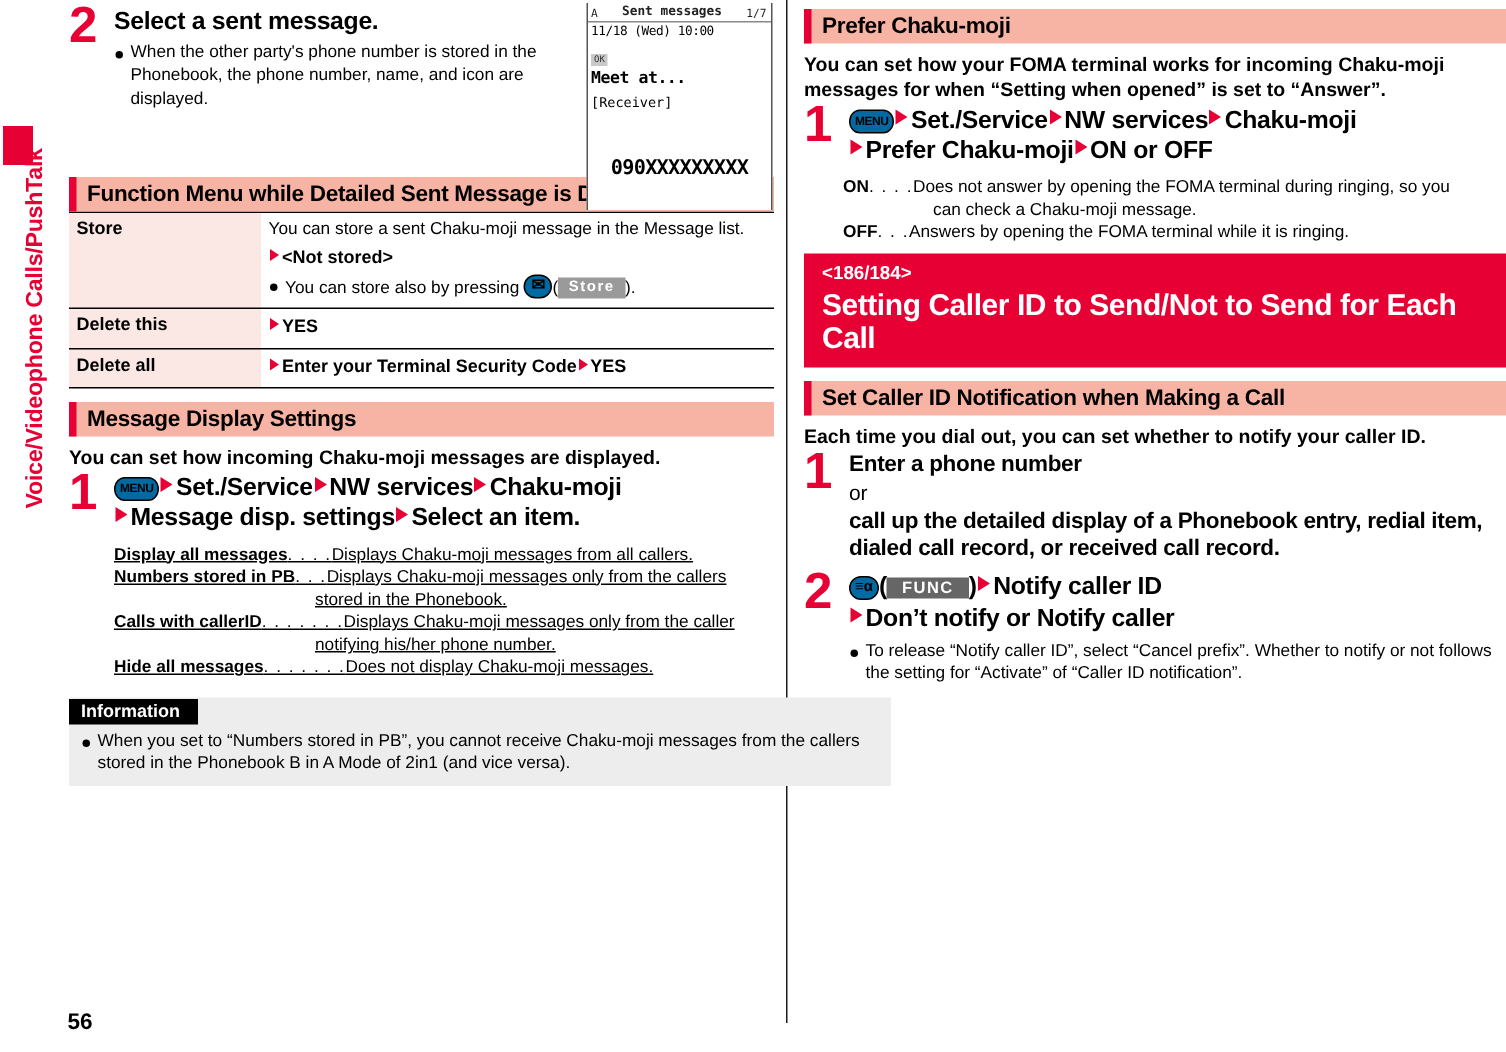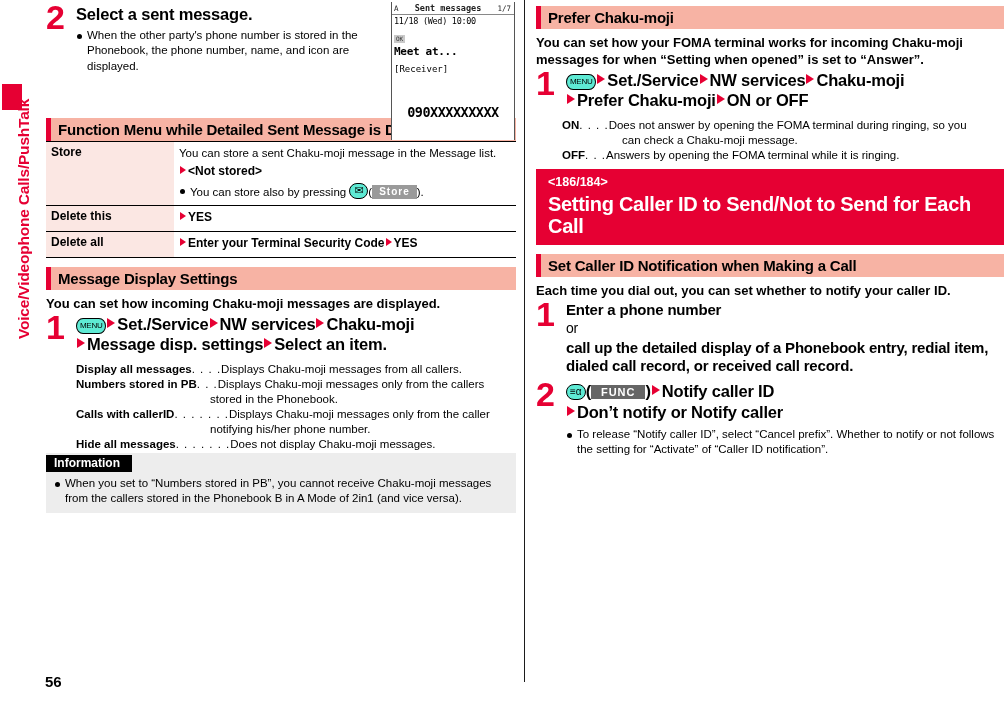--- a/index.html
+++ b/index.html
@@ -55,22 +55,22 @@
   }
   .tri.sm{border-left-width:6px;border-top-width:4px;border-bottom-width:4px;vertical-align:1px;}
 
   
   .bullet{position:relative;padding-left:11px;font-size:11.5px;line-height:1.33;margin-top:2px;}
   .bullet:before{content:"";position:absolute;left:1px;top:6px;width:5px;height:5px;border-radius:50%;background:#000;}
 
   
   .key{
     display:inline-block;border:1.6px solid #000;border-radius:9px;
-    padding:0 4px;font-size:8.5px;font-weight:normal;line-height:13px;
-    height:14px;vertical-align:2px;letter-spacing:-0.3px;background:#5eead4;
+    padding:0 4px;font-size:8.5px;font-weight:bold;line-height:13px;
+    height:14px;vertical-align:2px;letter-spacing:-0.3px;background:#0369a1;
   }
   .key.menu{border-radius:8px/9px;font-size:8px;padding:0 3px;}
   .key.env{padding:0 4px;font-size:11px;line-height:13px;}
   .key.func{padding:0 3px;font-size:10px;line-height:13px;letter-spacing:0;}
   .softkey{
     display:inline-block;background:#9a9a9a;color:#fff;font-weight:bold;
     font-size:10px;letter-spacing:1px;padding:1px 7px;line-height:12px;
     vertical-align:1px;font-family:"Liberation Sans",sans-serif;
   }
   .softkey.dark{background:#666;color:#fff;padding:1px 10px;font-size:11px;}
@@ -92,35 +92,35 @@
 
   
   table.fn{border-collapse:collapse;width:470px;margin-top:0;font-size:12px;}
   table.fn td{vertical-align:top;padding:3px 5px 5px 5px;border-bottom:1.4px solid #000;}
   table.fn tr:first-child td{border-top:1.4px solid #000;}
   table.fn td.k{width:118px;background:#fbe7e3;font-weight:bold;font-size:12px;}
   table.fn td.v{background:#fff;font-size:11.5px;line-height:1.4;}
   table.fn td.v b{font-size:12px;}
 
   
-  .dl{margin-top:7px;margin-left:30px;font-size:11.5px;line-height:1.32;}
+  .dl{margin-top:7px;margin-left:30px;font-size:11.5px;line-height:1.32;text-decoration:underline;}
   .dl .row{display:flex;margin-bottom:0px;}
   .dl .term{font-weight:bold;white-space:nowrap;}
   .dl .dots{flex:0 0 auto;letter-spacing:1px;white-space:nowrap;}
   .dl .desc{flex:1;}
   .dl .cont{margin-left:134px;}
 
   .dl2{margin-top:7px;margin-left:26px;font-size:11.5px;line-height:1.33;}
   .dl2 .row{display:flex;}
   .dl2 .term{font-weight:bold;white-space:nowrap;text-align:right;}
   .dl2 .dots{white-space:nowrap;letter-spacing:1px;}
   .dl2 .cont{margin-left:60px;}
 
   
-  .info{margin-top:0;background:#ededed;padding:0 0 7px 0;width:470px;position:relative;}
+  .info{margin-top:11px;background:#ededed;padding:0 0 7px 0;width:548px;position:relative;}
   .info .hd{display:inline-block;background:#000;color:#fff;font-weight:bold;font-size:12px;padding:1px 12px 2px 8px;}
   .info .body{padding:2px 8px 0 8px;}
   .info .bullet{font-size:11.5px;line-height:1.34;}
 
   
   .phone{
     position:absolute;left:391px;top:2px;width:122px;height:138px;
     background:#fff;border-left:1.5px solid #555;border-right:1.5px solid #555;
     font-family:"DejaVu Sans Mono",monospace;overflow:hidden;
   }

